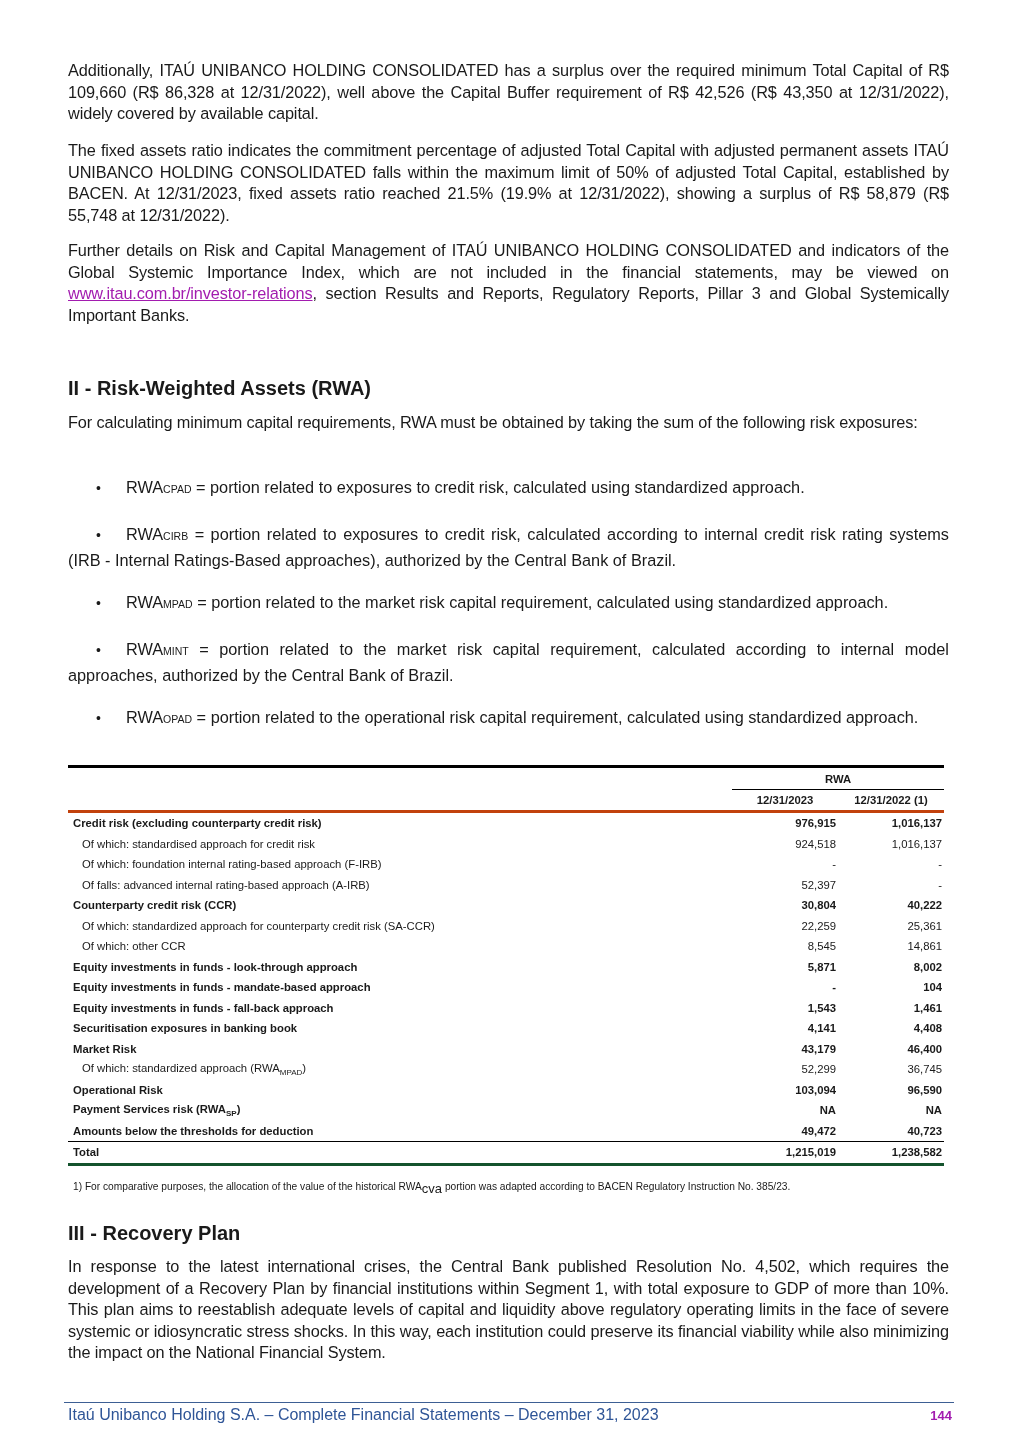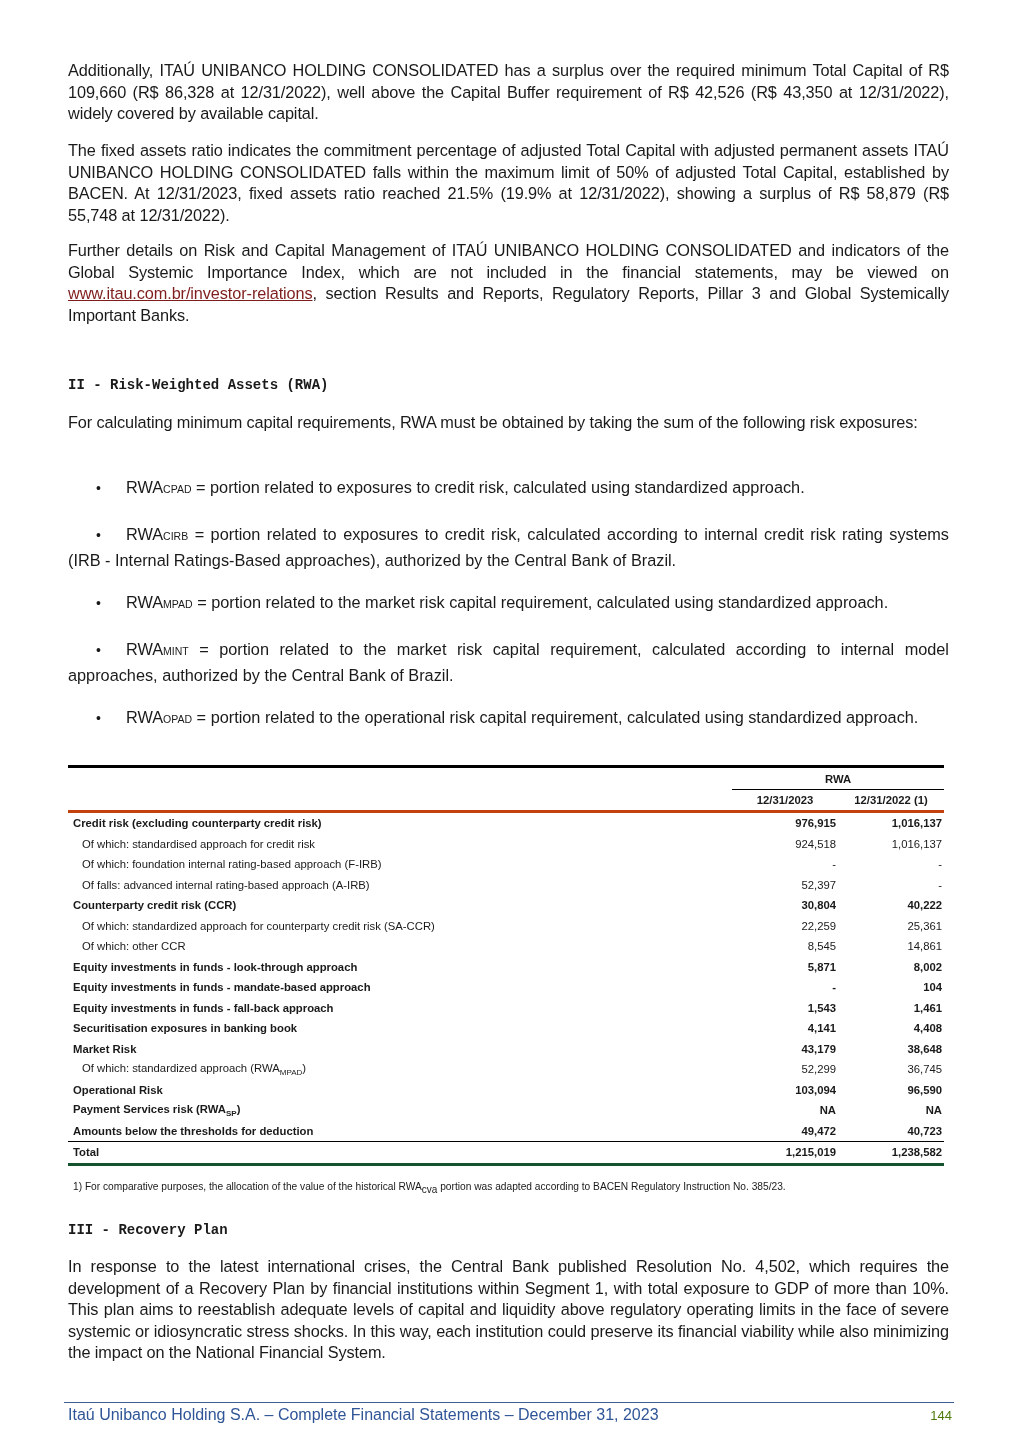--- a/index.html
+++ b/index.html
@@ -3,22 +3,22 @@
 <meta charset="utf-8">
 <style>
   html, body { margin: 0; padding: 0; background: #ffffff; }
   body { width: 1018px; height: 1453px; position: relative; overflow: hidden;
          font-family: "Liberation Sans", sans-serif; color: #1a1a1a; }
   .page { position: absolute; left: 68px; top: 60px; width: 881px; }
   p.body { font-size: 16.3px; line-height: 21.6px; margin: 0; text-align: justify; letter-spacing: -0.1px; }
   .p1 { position: absolute; top: 0; left: 0; width: 881px; }
   .p2 { position: absolute; top: 80px; left: 0; width: 881px; }
   .p3 { position: absolute; top: 180px; left: 0; width: 881px; }
-  a.link { color: #7f1d1d; text-decoration: underline; }
-  h2.sect { font-size: 14px; font-weight: bold; margin: 0; position: absolute; left: 0; font-family: Liberation Mono, monospace; }
+  a.link { color: #a21caf; text-decoration: underline; }
+  h2.sect { font-size: 20px; font-weight: bold; margin: 0; position: absolute; left: 0; }
   .h-rwa { top: 317px; }
   .p4 { position: absolute; top: 352px; left: 0; width: 881px; }
   .bullet { position: absolute; left: 0; width: 881px; font-size: 16.3px; line-height: 24px; text-align: justify; }
   .bullet .dot { display: inline-block; width: 30px; padding-left: 28px; font-size: 14px; }
   .bullet sub.sm { font-size: 10.5px; vertical-align: baseline; text-transform: uppercase; margin-top: 37px; }
   .b1 { top: 415px; } .b2 { top: 462px; } .b3 { top: 530px; } .b4 { top: 577px; } .b5 { top: 645px; }
 
   table.rwa { position: absolute; left: 0; top: 705px; width: 876px; border-collapse: collapse;
               font-size: 11.3px; border-top: 3px solid #000; }
   table.rwa td { padding: 0; height: 20.5px; white-space: nowrap; }
@@ -26,27 +26,27 @@
   table.rwa td.lbl { padding-left: 5px; }
   table.rwa tr.sub td.lbl { padding-left: 14px; }
   table.rwa tr.bold td { font-weight: bold; }
   table.rwa tr.hdr1 td { height: 21px; font-weight: bold; }
   table.rwa tr.hdr1 td.rwa-h { text-align: center; border-bottom: 1px solid #000; }
   table.rwa tr.hdr2 td { height: 20px; font-weight: bold; border-bottom: 3px solid #c2410c; }
   table.rwa tr.hdr2 td.c { text-align: center; }
   table.rwa tr.total td { border-top: 1px solid #000; border-bottom: 3px solid #14532d; font-weight: bold; }
   table.rwa sub { font-size: 8px; }
   .footnote { position: absolute; top: 1121px; left: 5px; font-size: 10.2px; }
-  .footnote sub { font-size: 10px; text-align: right; }
+  .footnote sub { font-size: 13px; text-align: right; }
   .h-rec { top: 1162px; }
   .p5 { position: absolute; top: 1196px; left: 0; width: 881px; }
 
   .footer-line { position: absolute; left: 64px; top: 1402px; width: 890px; border-top: 1px solid #3d5f94; }
   .footer-left { position: absolute; left: 68px; top: 1406px; font-size: 16px; color: #2f5597; }
-  .footer-right { position: absolute; right: 66px; top: 1408px; font-size: 13px; color: #4d7c0f; }
+  .footer-right { position: absolute; right: 66px; top: 1408px; font-size: 13px; color: #a21caf; font-weight: bold; }
 </style>
 </head>
 <body>
 
 <div class="page">
   <p class="body p1">Additionally, ITAÚ UNIBANCO HOLDING CONSOLIDATED has a surplus over the required minimum Total Capital of R$ 109,660 (R$ 86,328 at 12/31/2022), well above the Capital Buffer requirement of R$ 42,526 (R$ 43,350 at 12/31/2022), widely covered by available capital.</p>
   <p class="body p2">The fixed assets ratio indicates the commitment percentage of adjusted Total Capital with adjusted permanent assets ITAÚ UNIBANCO HOLDING CONSOLIDATED falls within the maximum limit of 50% of adjusted Total Capital, established by BACEN. At 12/31/2023, fixed assets ratio reached 21.5% (19.9% at 12/31/2022), showing a surplus of R$ 58,879 (R$ 55,748 at 12/31/2022).</p>
   <p class="body p3"><span>Further details on Risk and Capital Management of ITAÚ UNIBANCO HOLDING CONSOLIDATED and indicators of the Global Systemic Importance Index, which are not included in the financial statements, may be viewed on </span><a class="link">www.itau.com.br/investor-relations</a><span>, section Results and Reports, Regulatory Reports, Pillar 3 and Global Systemically Important Banks.</span></p>
 
   <h2 class="sect h-rwa">II - Risk-Weighted Assets (RWA)</h2>
@@ -122,21 +122,21 @@
           <td class="num">1,461</td>
         </tr>
         <tr class="bold">
           <td class="lbl"><span>Securitisation exposures in banking book</span></td>
           <td class="num">4,141</td>
           <td class="num">4,408</td>
         </tr>
         <tr class="bold">
           <td class="lbl"><span>Market Risk</span></td>
           <td class="num">43,179</td>
-          <td class="num">38,648</td>
+          <td class="num">46,400</td>
         </tr>
         <tr class="sub">
           <td class="lbl"><span>Of which: standardized approach (RWA</span><sub>MPAD</sub><span>)</span></td>
           <td class="num">52,299</td>
           <td class="num">36,745</td>
         </tr>
         <tr class="bold">
           <td class="lbl"><span>Operational Risk</span></td>
           <td class="num">103,094</td>
           <td class="num">96,590</td>

